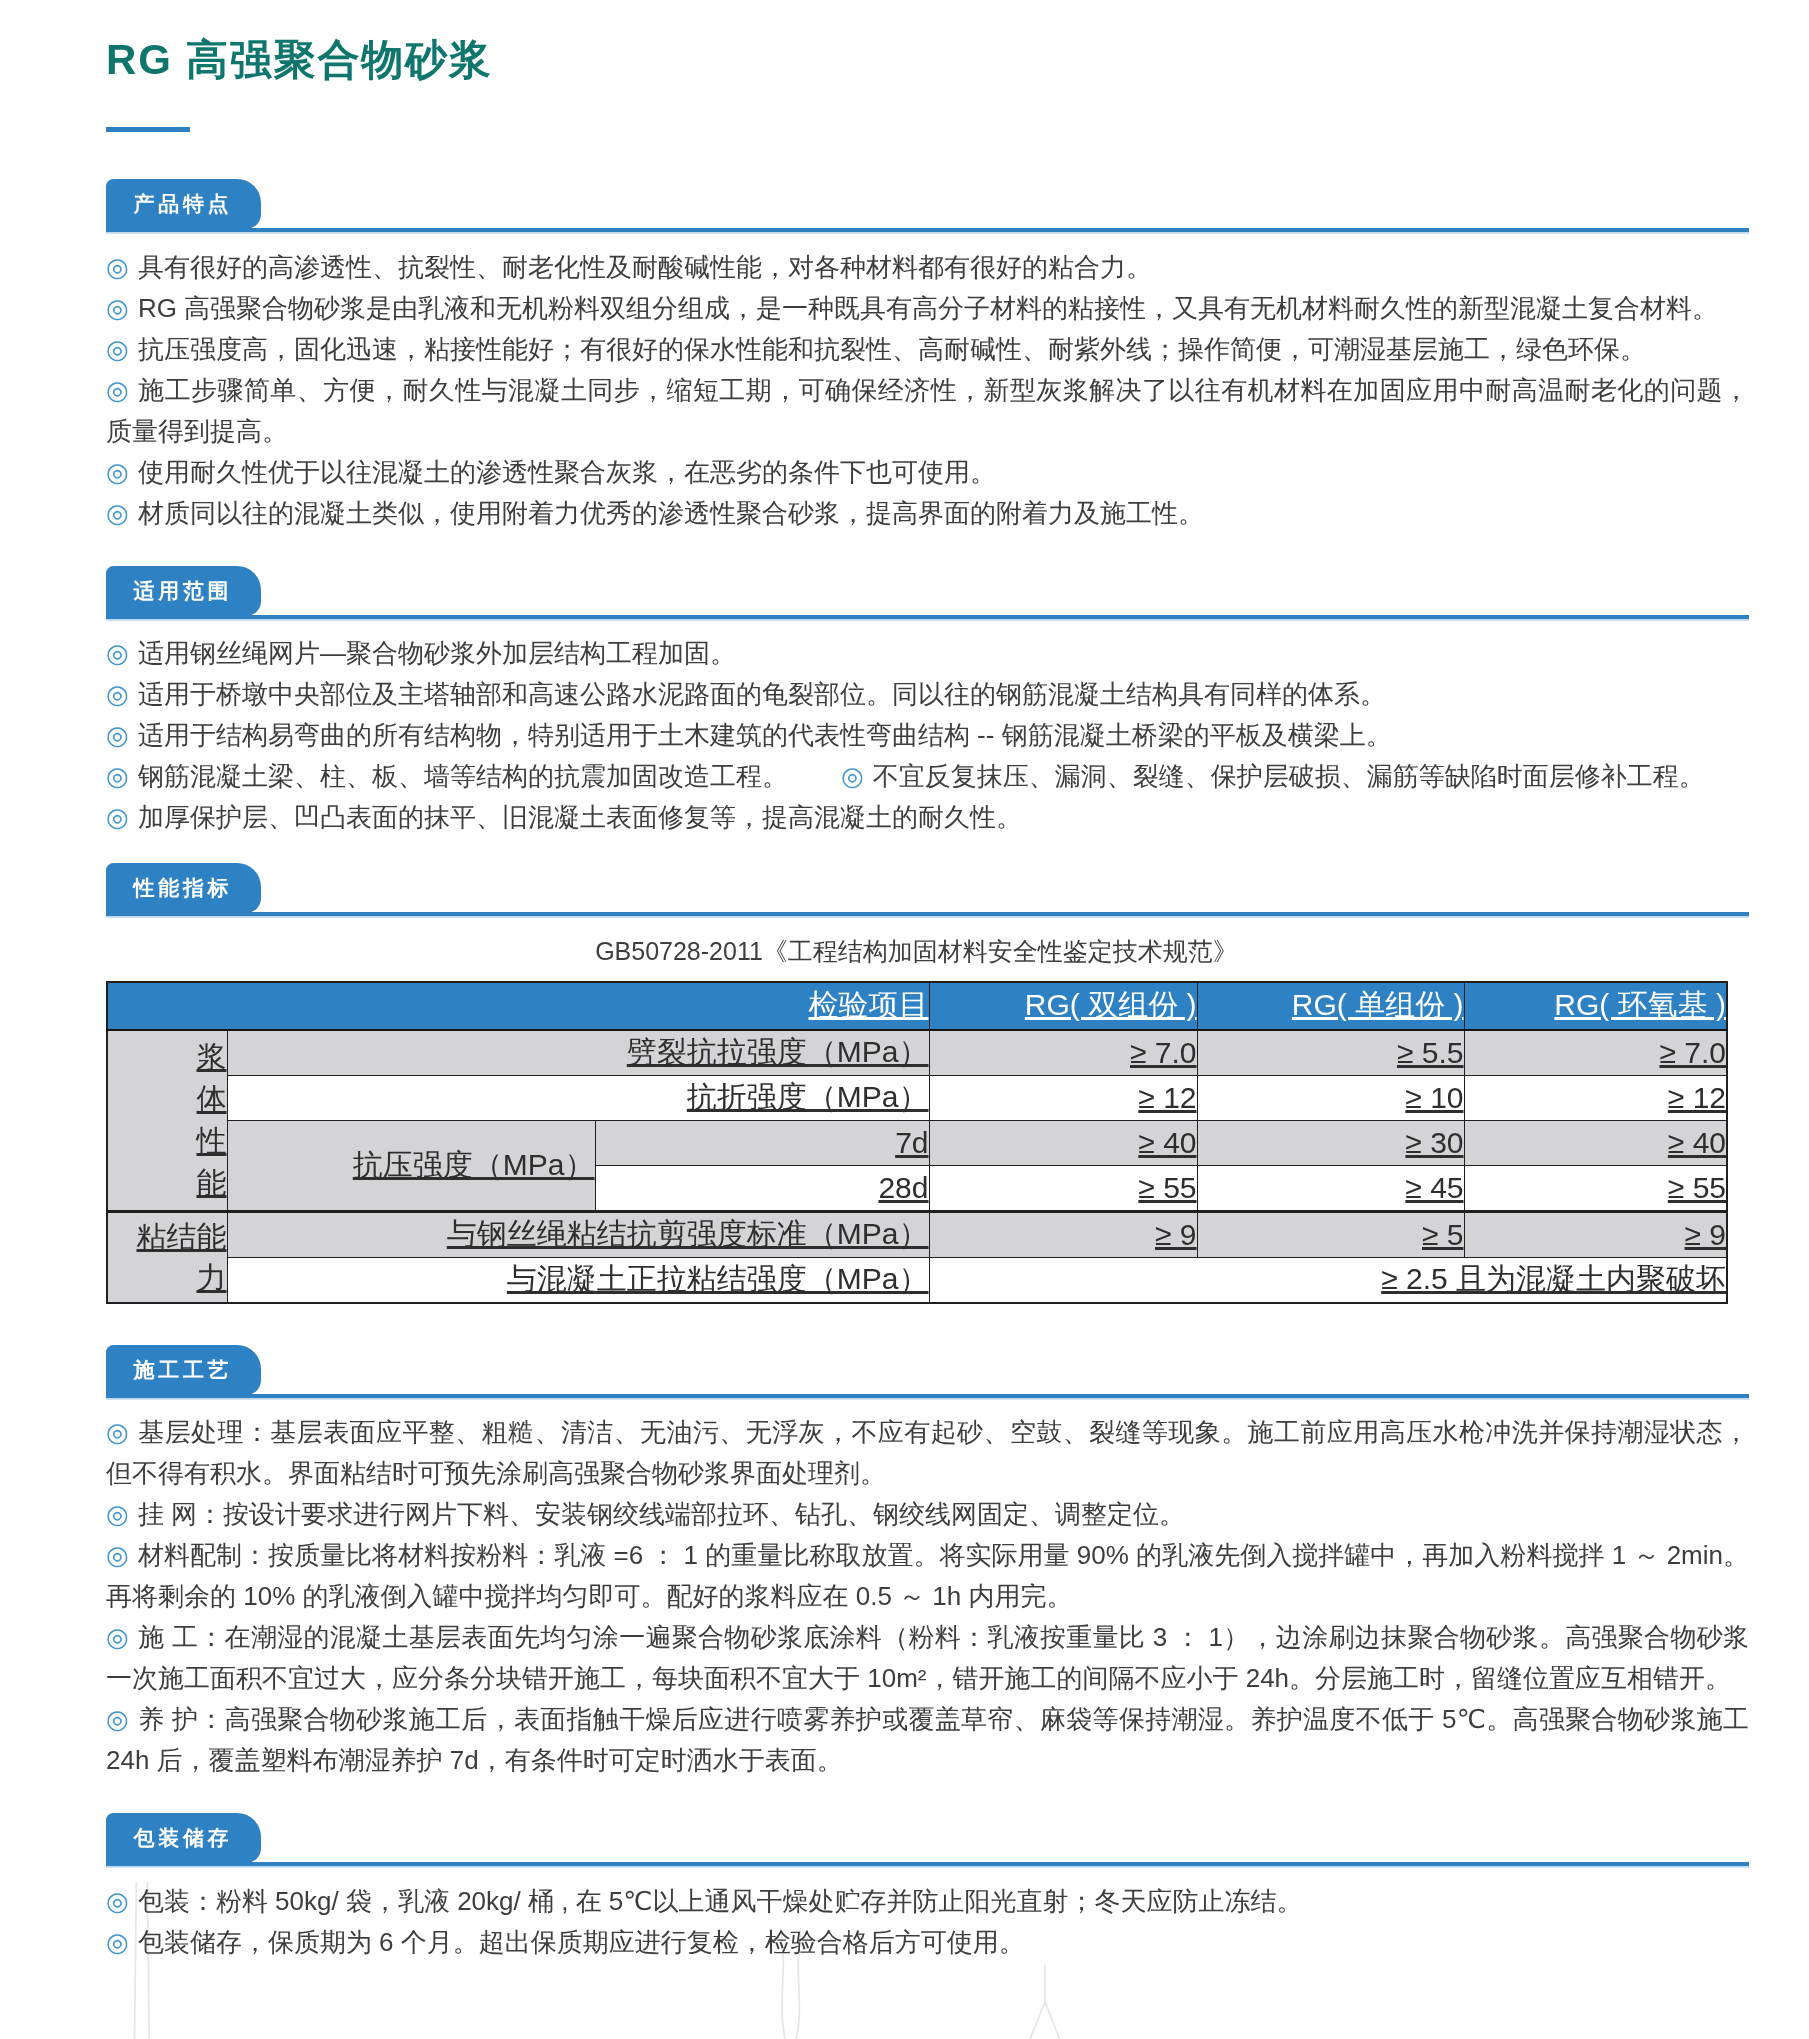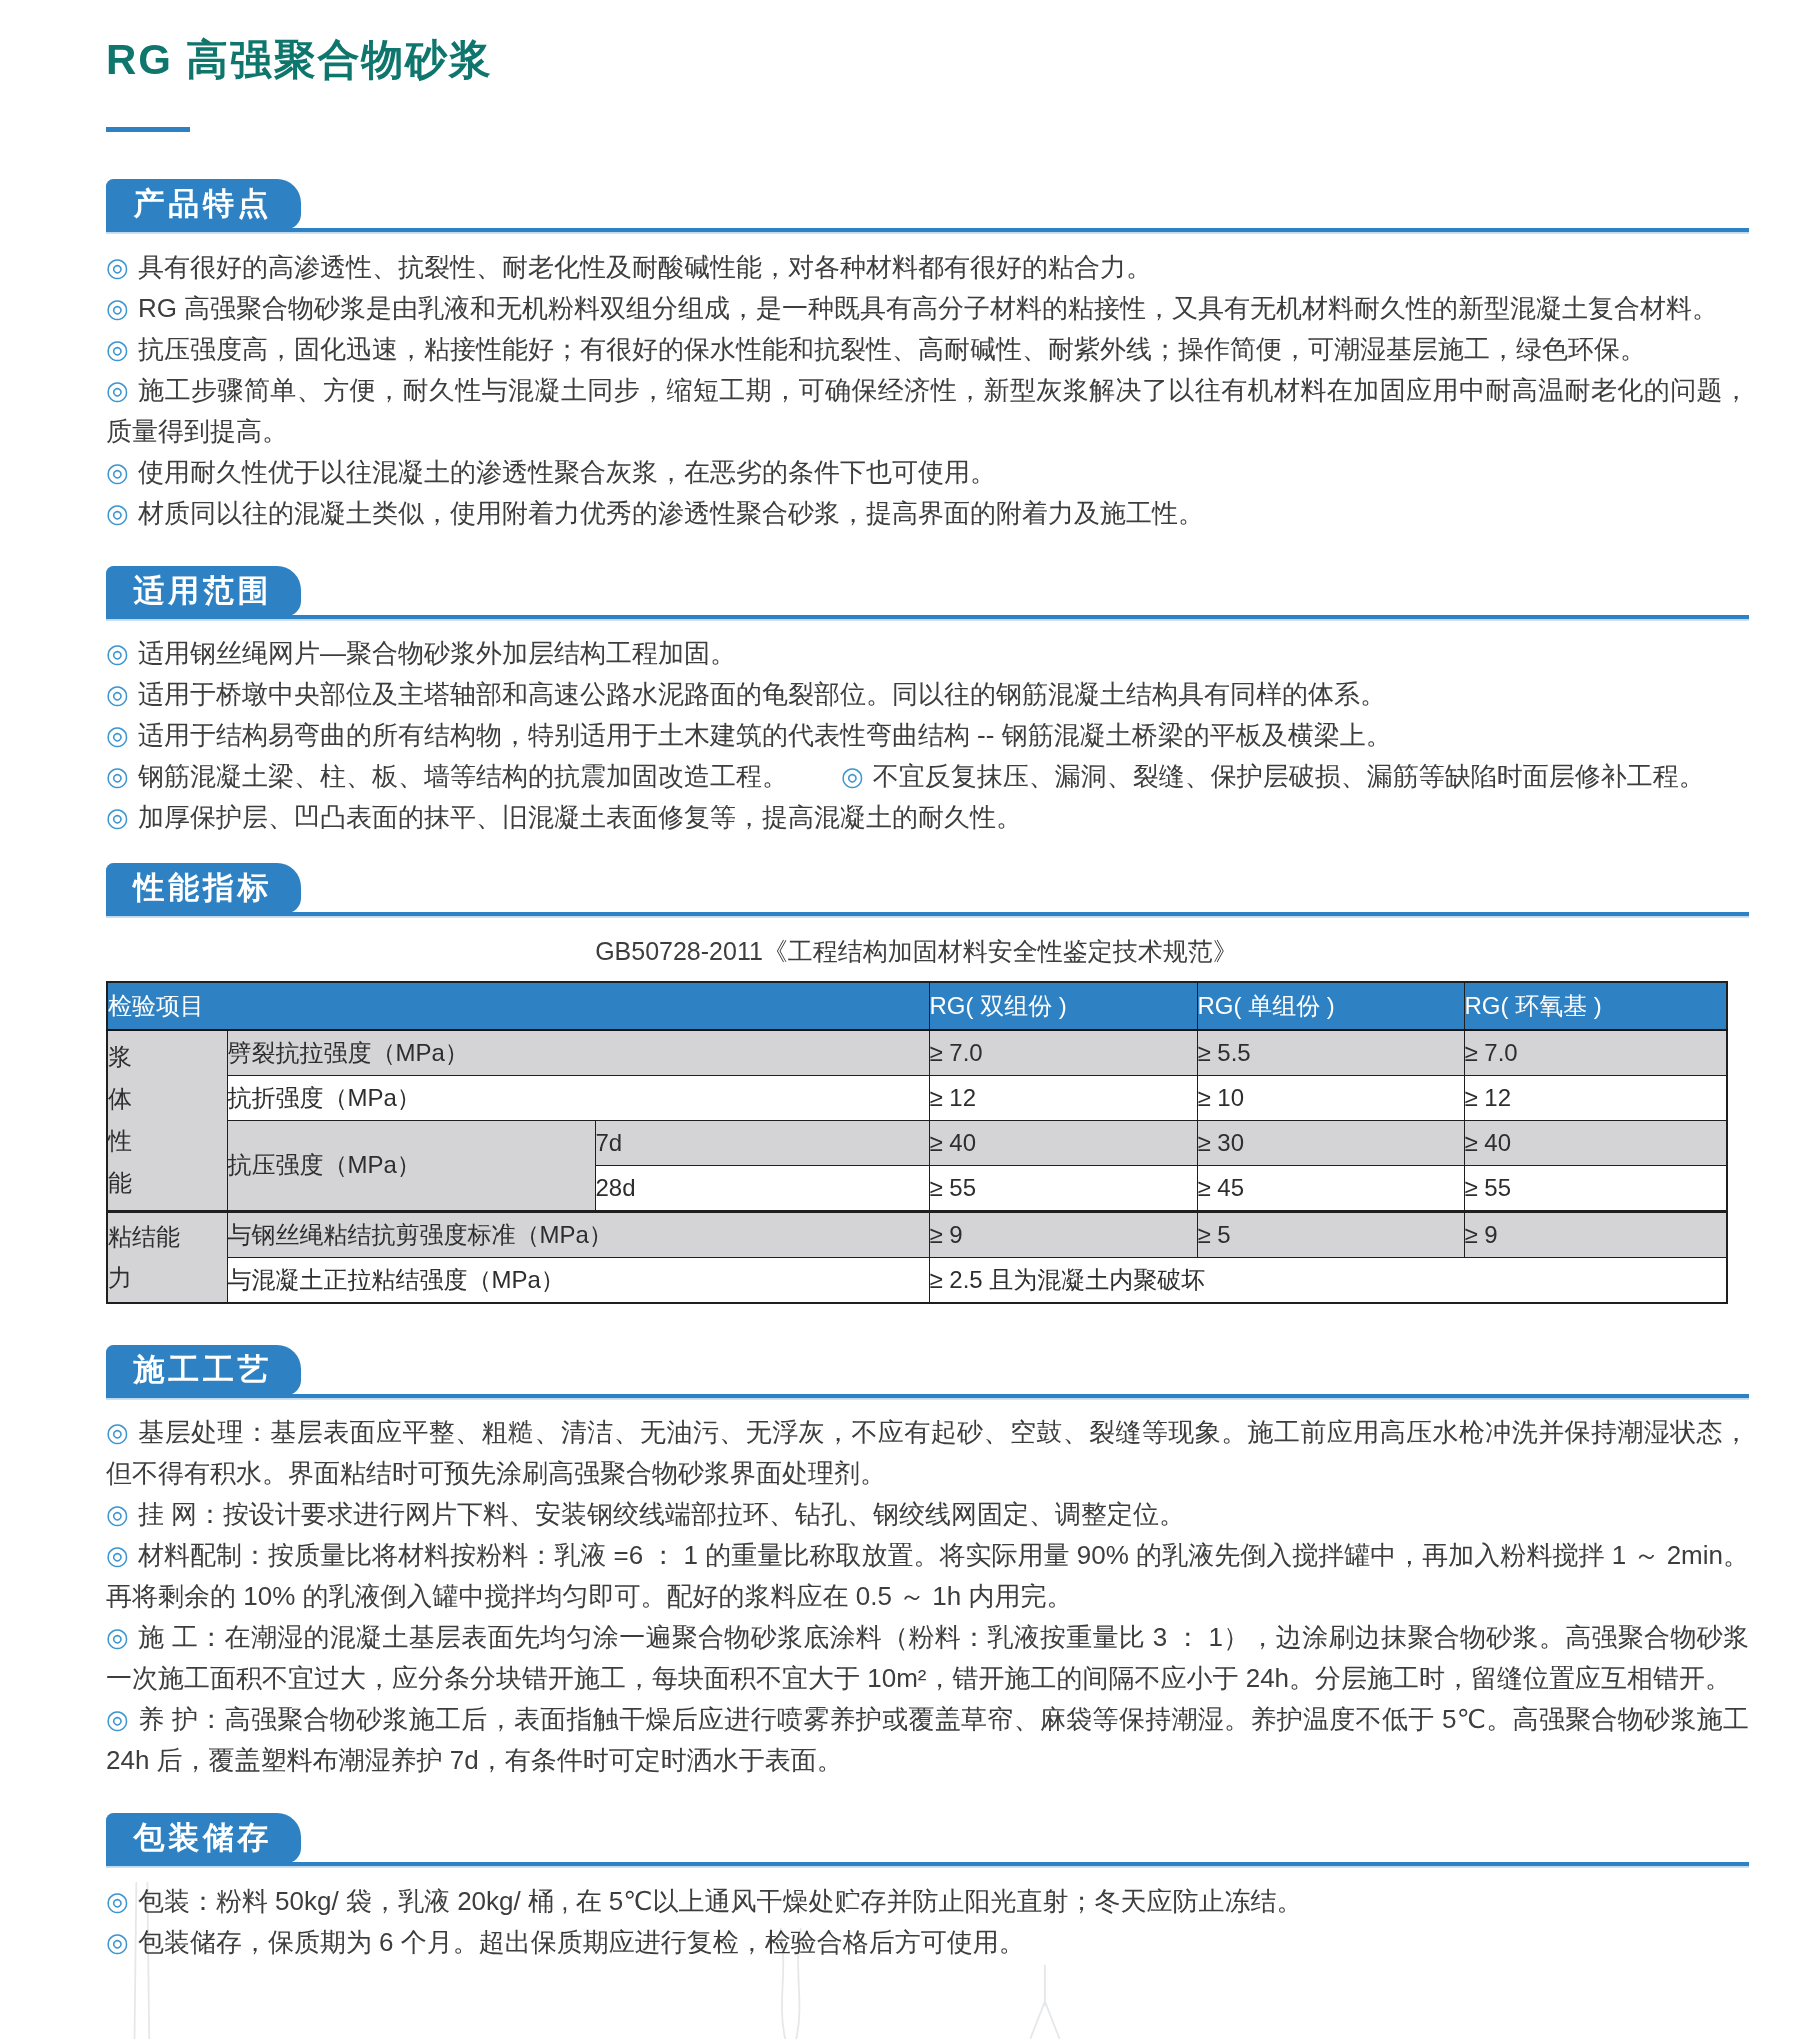--- a/index.html
+++ b/index.html
@@ -17,35 +17,35 @@
   section{display:block;}
   .s1{margin-top:46px;} .s2{margin-top:31px;} .s3{margin-top:24px;} .s4{margin-top:40px;} .s5{margin-top:31px;}
 
   .section-head{
     border-bottom:4.6px solid #2e82c4;
     box-shadow:0 1.8px 0 rgba(46,130,196,0.30);
     line-height:0;
   }
   .badge{
     display:inline-block;background:#2e82c4;color:#ffffff;
-    font-size:31px;font-weight:700;line-height:50px;letter-spacing:3.7px;
+    font-size:21px;font-weight:700;line-height:50px;letter-spacing:3.7px;
     padding:0 29px 0 27.5px;border-radius:7.3px 24px 14.7px 0;
     position:relative;top:0.9px;
   }
 
   .bullets{margin-top:14.7px;font-size:26px;line-height:41px;color:#3d3d3d;text-align:justify;}
   .bullets p{margin:0;}
   .bul{color:#3d96cf;margin-right:9.2px;}
   .dual .second{margin-left:53px;}
 
   .perf-caption{width:1621px;text-align:center;font-size:25px;color:#3d3d3d;margin-top:18.4px;}
   table.perf{border-collapse:collapse;width:1621px;margin-top:13px;table-layout:fixed;border:2.8px solid #1f1f1f;}
   .perf th,.perf td{
-    border:1.8px solid #1f1f1f;text-align:left;vertical-align:middle;
-    font-size:24px;font-weight:400;color:#2e2e2e;padding:0;height:44px;overflow:hidden;
+    border:1.8px solid #1f1f1f;text-align:right;vertical-align:middle;
+    font-size:30px;font-weight:400;color:#2e2e2e;padding:0;height:44px;overflow:hidden;text-decoration:underline;
   }
   .perf thead th{background:#2e82c4;color:#ffffff;height:46px;border-bottom:2.8px solid #141414;}
   .gray{background:#d4d4d6;}
   .tdiv{border-top:3.7px solid #1f1f1f !important;}
   .vlabel{white-space:pre-line;}
   .vl4{line-height:42px;}
   .vl2{line-height:41px;}
 
   .watermark{position:absolute;left:0;top:1827px;width:1809px;height:212px;z-index:1;pointer-events:none;}
 </style>

